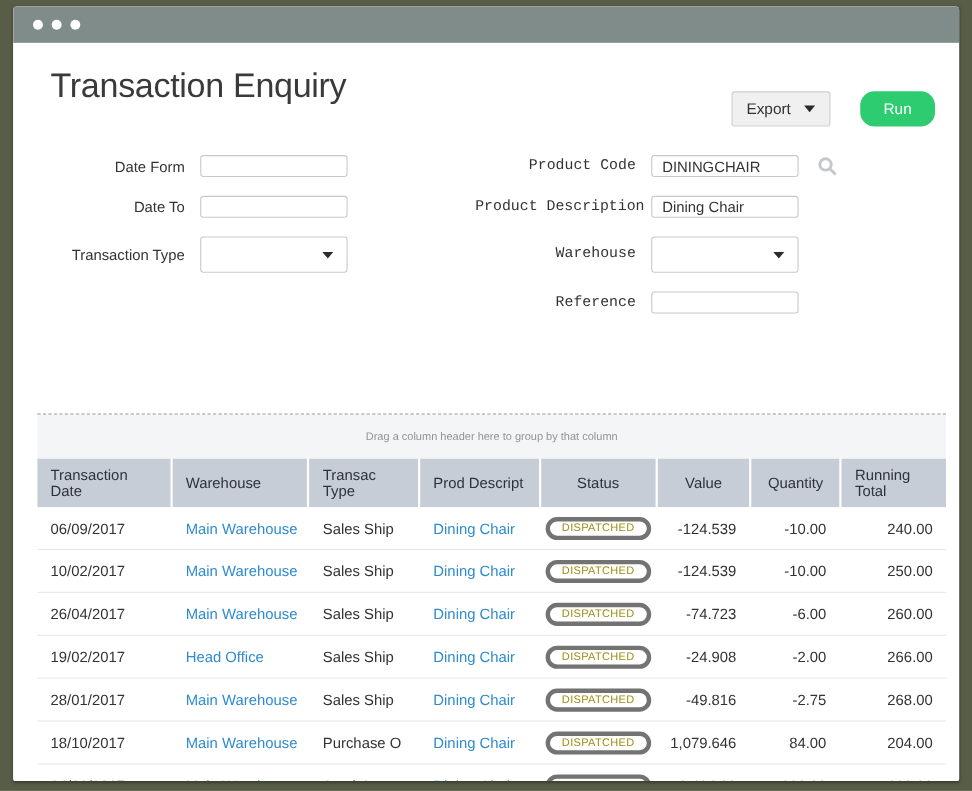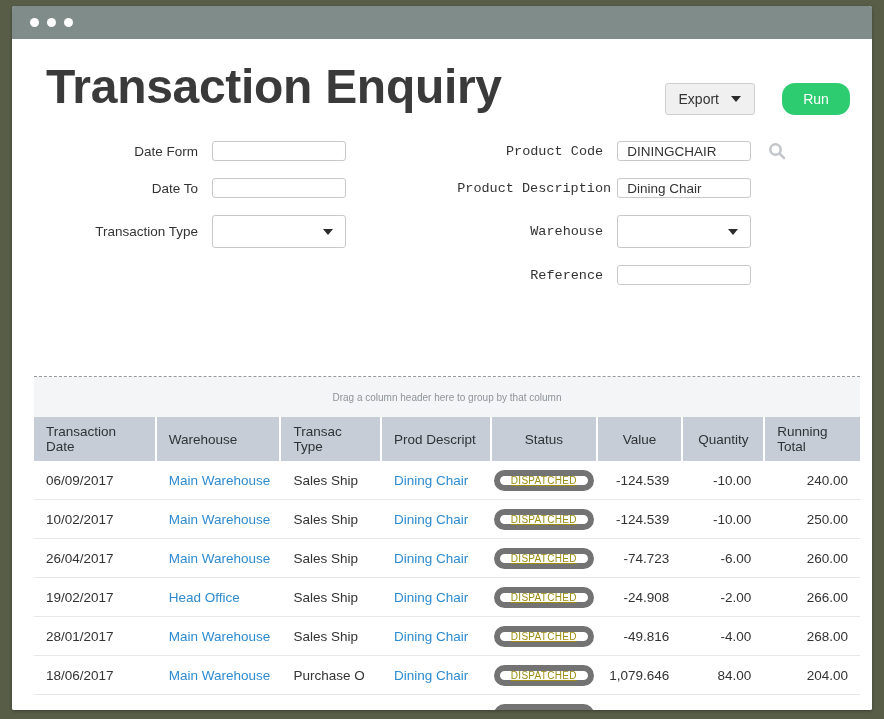--- a/index.html
+++ b/index.html
@@ -53,22 +53,22 @@
   }
 
   
   .page-header {
     display: flex;
     align-items: flex-start;
     justify-content: space-between;
     padding: 22px 22px 0 34px;
   }
   .page-title {
-    font-size: 48px;
-    font-weight: 700;
+    font-size: 31px;
+    font-weight: 400;
     color: #3a3a3a;
     letter-spacing: -0.3px;
     line-height: 1.1;
     margin: 0;
     white-space: nowrap;
   }
   .header-actions {
     display: flex;
     align-items: center;
     gap: 27px;
@@ -110,21 +110,21 @@
     cursor: pointer;
   }
 
   
   .filters {
     display: flex;
     padding: 26px 0 0 0;
     position: relative;
     height: 200px;
   }
-  .col-left  { width: 420px; padding-left: 30px; margin-left: 30px; }
+  .col-left  { width: 420px; padding-left: 30px; }
   .col-right { width: 420px; }
 
   .field-row {
     display: flex;
     align-items: center;
     margin-bottom: 17px;
   }
   .field-label {
     font-size: 13.5px;
     color: #333333;
@@ -225,28 +225,27 @@
   .td.num { justify-content: flex-end; }
   .td.center { justify-content: center; }
   .td .link { color: #2e8bd0; cursor: pointer; }
 
   .badge {
     display: inline-flex;
     align-items: center;
     justify-content: center;
     height: 21px;
     padding: 0 11px;
-    border: 6px solid #737373;
+    border: 4px solid #737373;
     border-radius: 11px;
     font-size: 10px;
     letter-spacing: 0.3px;
     color: #9d8c12;
     background: #ffffff;
     white-space: nowrap;
-    text-decoration: underline;
   }
 
   
   .c0 { width: 128px; }
   .c1 { width: 130px; }
   .c2 { width: 104px; }
   .c3 { width: 114px; }
   .c4 { width: 110px; }
   .c5 { width: 88px; }
   .c6 { width: 84px; }
@@ -420,25 +419,25 @@
               <span class="link">Main Warehouse</span>
             </div>
             <div class="td c2">Sales Ship</div>
             <div class="td c3">
               <span class="link">Dining Chair</span>
             </div>
             <div class="td c4 center">
               <span class="badge">DISPATCHED</span>
             </div>
             <div class="td c5 num">-49.816</div>
-            <div class="td c6 num">-4.00</div>
+            <div class="td c6 num">-2.75</div>
             <div class="td c7 num">268.00</div>
           </div>
           <div class="grid-row">
-            <div class="td c0">18/06/2017</div>
+            <div class="td c0">18/10/2017</div>
             <div class="td c1">
               <span class="link">Main Warehouse</span>
             </div>
             <div class="td c2">Purchase O</div>
             <div class="td c3">
               <span class="link">Dining Chair</span>
             </div>
             <div class="td c4 center">
               <span class="badge">DISPATCHED</span>
             </div>

